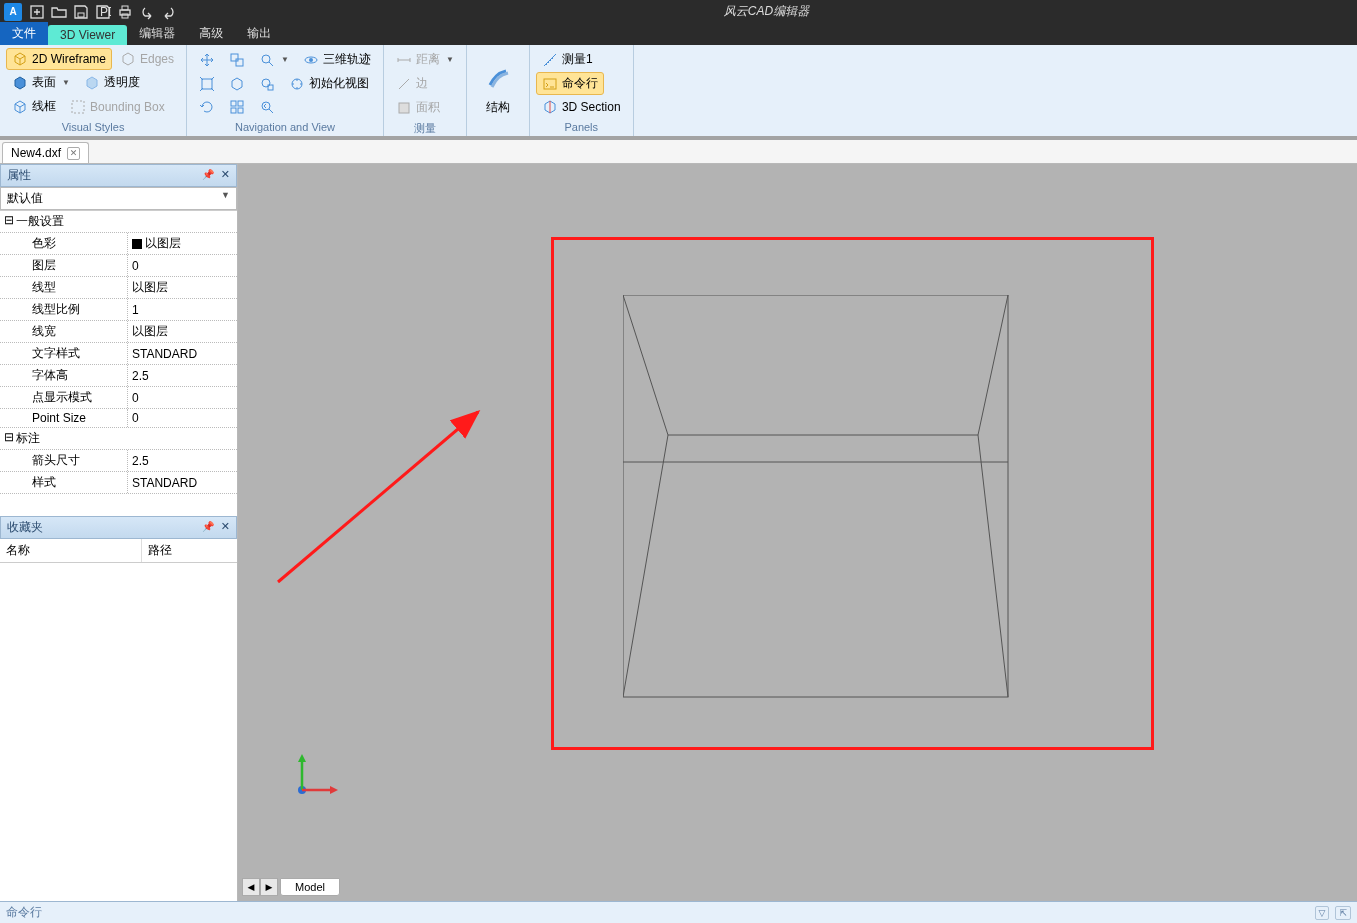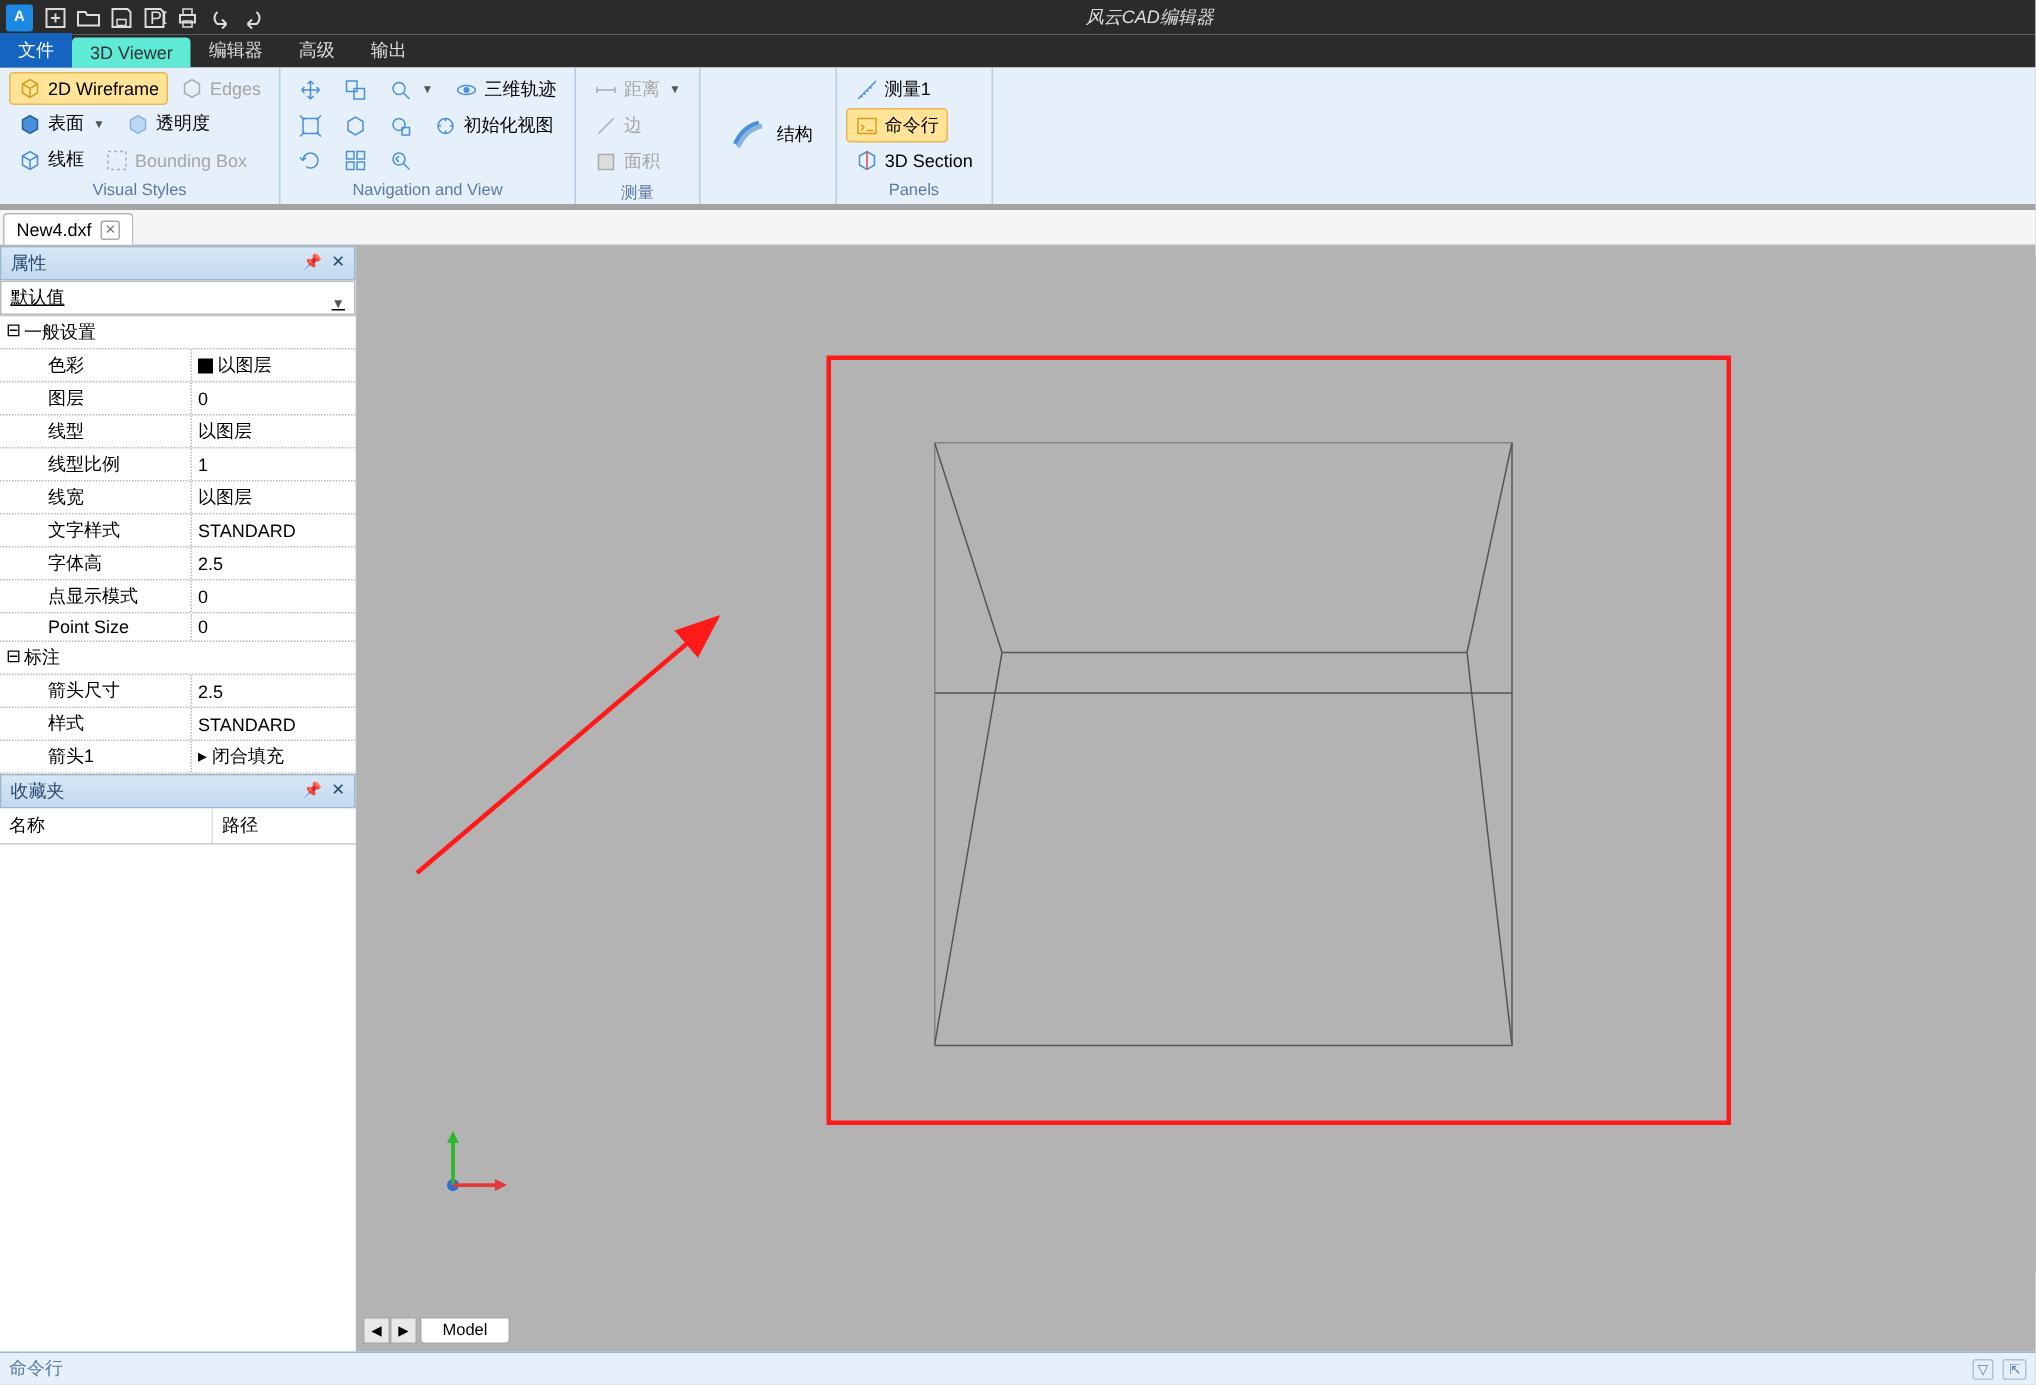--- a/index.html
+++ b/index.html
@@ -22,41 +22,41 @@
 .ribbon { background: #e6f0fa; height: 95px; border-bottom: 4px solid #a3a3a3; display: flex; }
 .ribbon .group { border-right: 1px solid #b8cde0; padding: 3px 6px 0; display: flex; flex-direction: column; }
 .ribbon .group .rows { display: flex; flex-direction: column; flex: 1; gap: 1px; }
 .ribbon .group .row { display: flex; gap: 2px; }
 .ribbon .group .glabel { text-align: center; color: #5a7aa0; font-size: 11px; padding: 2px 0 3px; }
 .ribbon .btn { display: flex; align-items: center; padding: 2px 5px; border: 1px solid transparent; border-radius: 3px; cursor: pointer; gap: 4px; white-space: nowrap; }
 .ribbon .btn.active { background: #ffe497; border: 1px solid #e8b74f; }
 .ribbon .btn.disabled { color: #a5a5a5; }
 .ribbon .btn .ic { width: 16px; height: 16px; display: flex; align-items: center; justify-content: center; }
 .ribbon .btn .ic svg { width: 16px; height: 16px; }
-.ribbon .btn.big { flex-direction: row; height: 60px; justify-content: center; padding: 2px 8px; }
+.ribbon .btn.big { flex-direction: column; height: 60px; justify-content: center; padding: 2px 8px; }
 .ribbon .btn.big .ic { width: 32px; height: 32px; }
 .ribbon .btn.big .ic svg { width: 28px; height: 28px; }
 .dd { font-size: 8px; color: #555; margin-left: 2px; }
 
 
 .content { display: flex; height: 755px; }
 .sidepanel { width: 238px; background: #f5f5f5; display: flex; flex-direction: column; border-right: 1px solid #b8b8b8; }
 
 
 .doctabs { height: 24px; border-bottom: 1px solid #b8b8b8; background: #f5f5f5; display: flex; align-items: flex-end; padding-left: 2px; }
 .doctabs .dtab { background: #fff; border: 1px solid #b8b8b8; border-bottom: none; padding: 3px 8px; font-size: 11px; display: flex; align-items: center; gap: 6px; border-radius: 3px 3px 0 0; }
 .doctabs .dtab .dclose { border: 1px solid #aaa; width: 13px; height: 13px; display: flex; align-items: center; justify-content: center; font-size: 9px; color: #777; cursor: pointer; border-radius: 2px; }
 
 
 .panelhdr { background: linear-gradient(#d6e7f7, #c3d9ee); border: 1px solid #9db7d1; padding: 2px 6px; display: flex; align-items: flex-start; justify-content: space-between; font-size: 12px; color: #2b4b6f; }
 .panelhdr .pin { font-size: 10px; cursor: pointer; }
 .panelhdr .pclose { font-size: 11px; cursor: pointer; margin-left: 6px; }
 
 
-.dropdown { border: 1px solid #bbb; background: #fff; padding: 2px 6px; display: flex; justify-content: space-between; align-items: flex-end; font-size: 12px; text-decoration: underline; }
+.dropdown { border: 1px solid #bbb; background: #fff; padding: 2px 6px; display: flex; justify-content: space-between; align-items: flex-start; font-size: 12px; }
 .dropdown .dd2 { font-size: 9px; color: #555; }
 
 
 .propgrid { border-top: 1px solid #ccc; flex: 0 0 auto; background: #fff; position: relative; }
 .propgrid .scroll { height: 305px; overflow-y: auto; scrollbar-width: thin; }
 .propgrid .cat { display: flex; border-bottom: 1px dotted #bbb; padding: 2px 4px; font-size: 12px; background: #fff; }
 .propgrid .cat .tog { width: 12px; }
 .propgrid .prow { display: flex; border-bottom: 1px dotted #bbb; }
 .propgrid .prow .pname { width: 128px; padding: 2px 4px 2px 32px; border-right: 1px dotted #bbb; font-size: 12px; }
 .propgrid .prow .pval { flex: 1; padding: 2px 4px; font-size: 12px; display: flex; align-items: center; gap: 3px; }
@@ -466,24 +466,20 @@
             <span>标注</span>
           </div>
           <div class="prow">
             <div class="pname">箭头尺寸</div>
             <div class="pval">2.5</div>
           </div>
           <div class="prow">
             <div class="pname">样式</div>
             <div class="pval">STANDARD</div>
           </div>
-          <div class="prow">
-            <div class="pname">箭头1</div>
-            <div class="pval">▸ 闭合填充</div>
-          </div>
         </div>
     </div>
 
     <div class="panelhdr">
       <span>收藏夹</span>
       <span><span class="pin">📌</span><span class="pclose">✕</span></span>
     </div>
     <div class="favpanel">
       <div class="favcols">
         <div class="fcol">名称</div>

